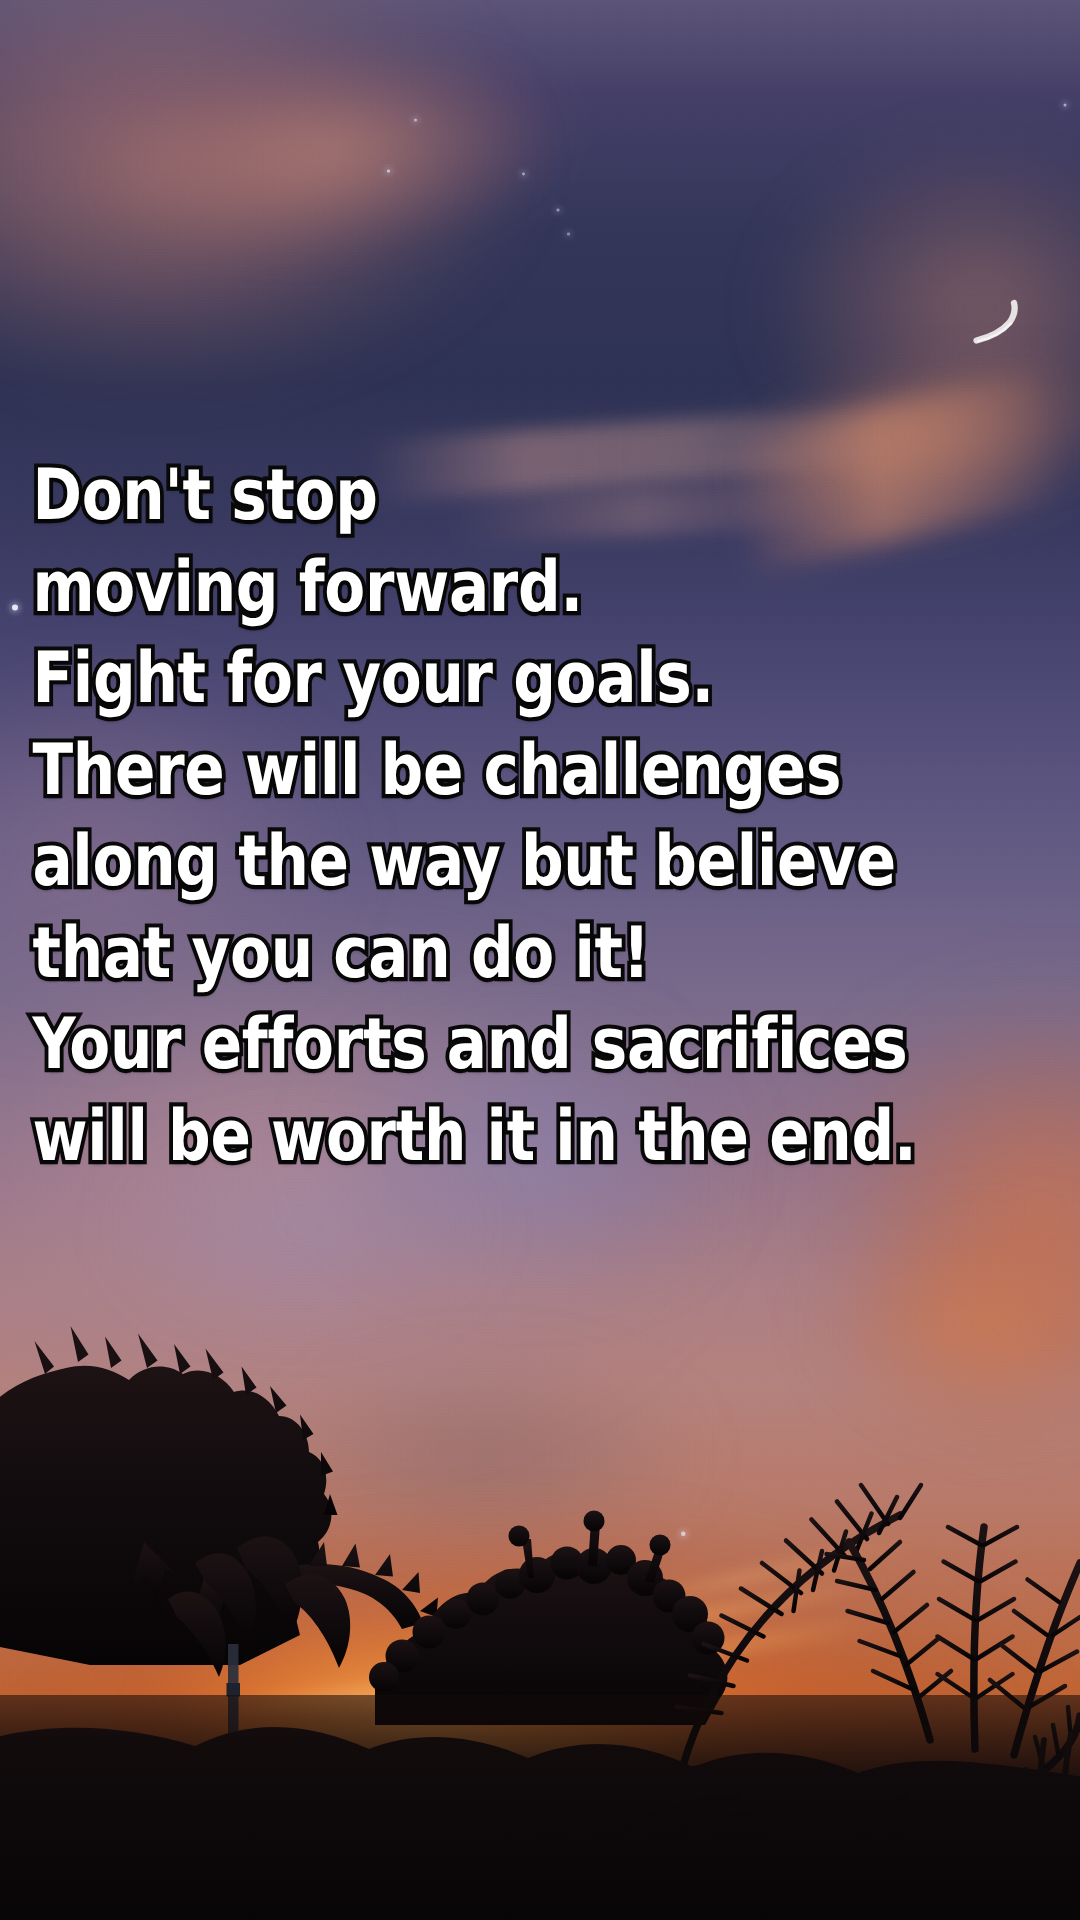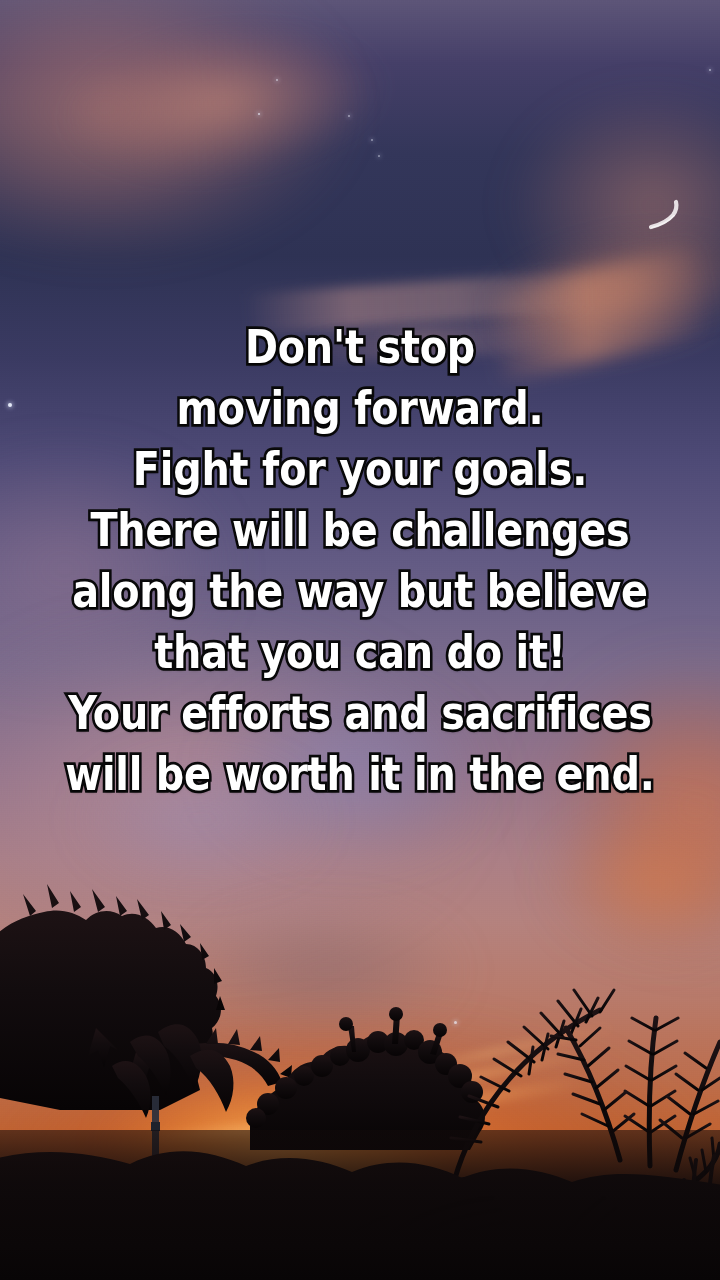--- a/index.html
+++ b/index.html
@@ -328,23 +328,23 @@
       rgba(18,10,10,0.55) 0%,
       rgba(14,9,10,0.88) 35%,
       #0b0708 78%,
       #080506 100%);
   }
 
   
   .quote {
     position: absolute;
     left: 0;
-    top: 316px;
+    top: 300px;
     width: 720px;
-    text-align: center;
+    text-align: left;
     z-index: 40;
   }
   .quote-line {
     font-family: "Liberation Sans Narrow", "DejaVu Sans Condensed", "Liberation Sans", sans-serif;
     font-weight: 700;
     font-size: 47px;
     line-height: 61px;
     letter-spacing: -0.2px;
     color: #ffffff;
     white-space: nowrap;

